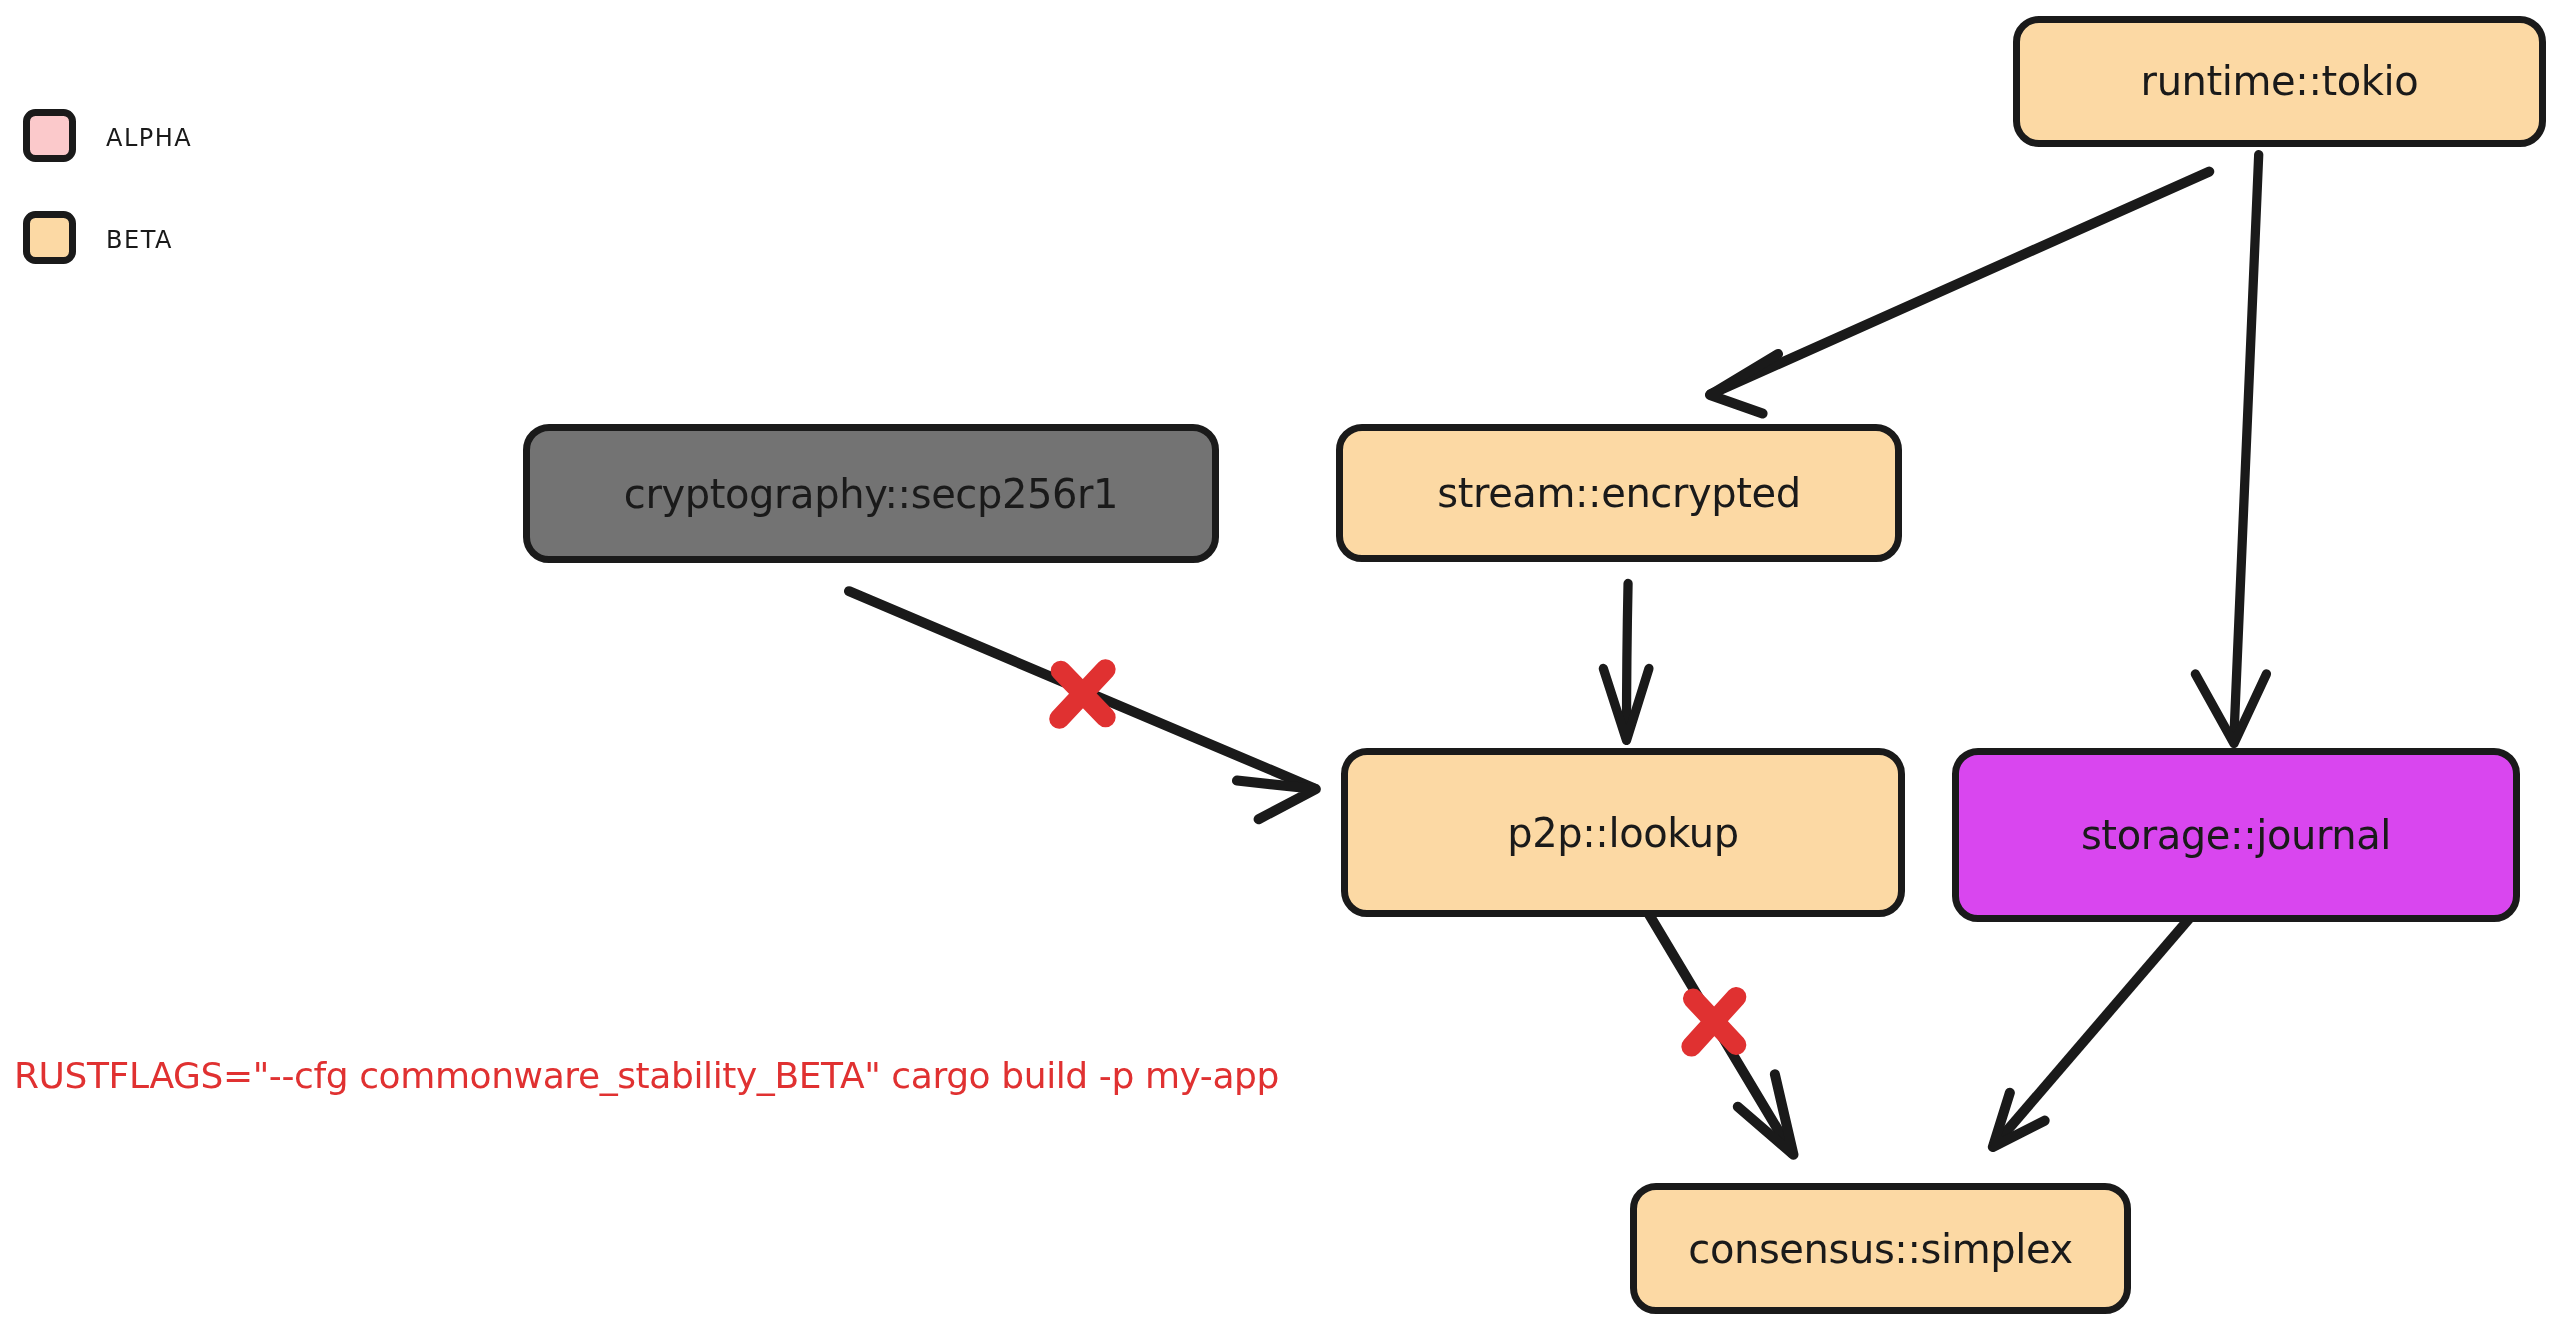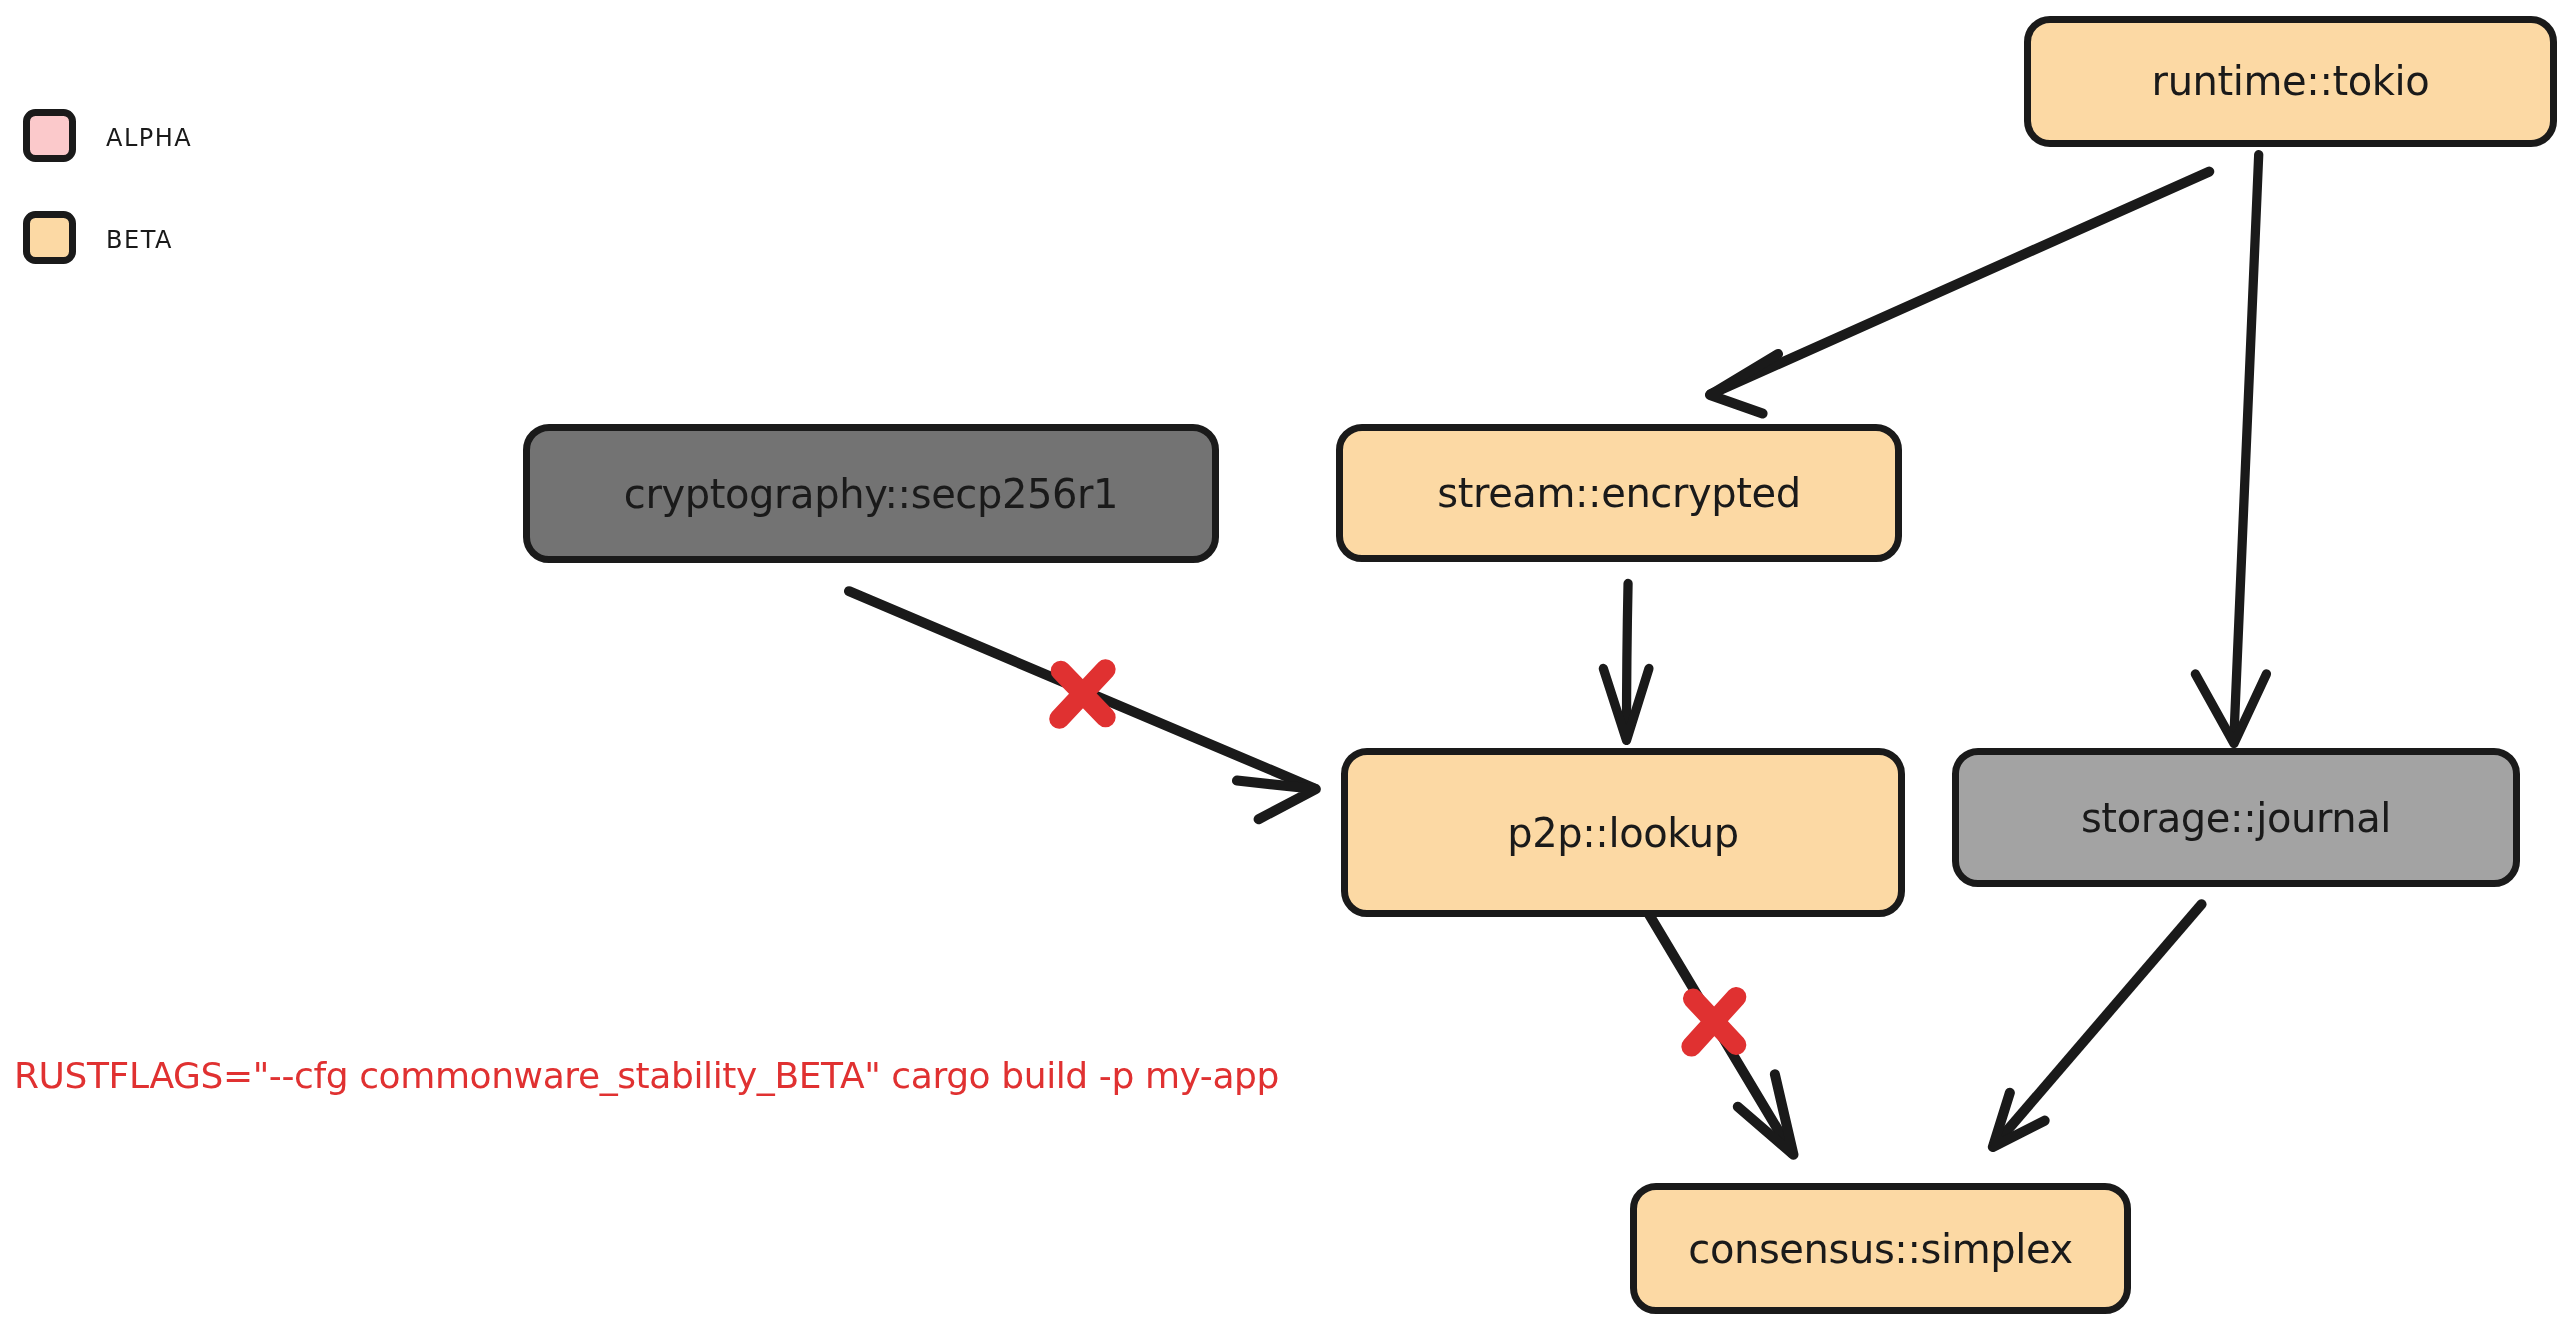--- a/index.html
+++ b/index.html
@@ -112,33 +112,33 @@
     </g>
   </svg>
 
   <div>
     <div class="legend-swatch" id="sw0" style="left: 23px; top: 109px; background: rgb(251, 201, 203); border-color: rgb(26, 26, 26);"></div>
     <div class="legend-label" id="lb0" style="left: 106px; top: 124px;">ALPHA</div>
     <div class="legend-swatch" id="sw1" style="left: 23px; top: 211px; background: rgb(252, 217, 164); border-color: rgb(26, 26, 26);"></div>
     <div class="legend-label" id="lb1" style="left: 106px; top: 226px;">BETA</div>
   </div>
 
-  <div class="node-box" id="n0" style="left: 2013px; top: 15.5px; width: 533px; height: 131px; background: rgb(252, 217, 164); border-color: rgb(26, 26, 26); margin-left: 11px;">
+  <div class="node-box" id="n0" style="left: 2013px; top: 15.5px; width: 533px; height: 131px; background: rgb(252, 217, 164); border-color: rgb(26, 26, 26);">
     <span class="node-label">runtime::tokio</span>
   </div>
   <div class="node-box" id="n1" style="left: 523px; top: 424px; width: 696px; height: 139px; background: #737373; border-color: rgb(26, 26, 26);">
     <span class="node-label">cryptography::secp256r1</span>
   </div>
   <div class="node-box" id="n2" style="left: 1336px; top: 424px; width: 566px; height: 138px; background: rgb(252, 217, 164); border-color: rgb(26, 26, 26); text-align: right;">
     <span class="node-label">stream::encrypted</span>
   </div>
   <div class="node-box" id="n3" style="left: 1341px; top: 748px; width: 564px; height: 169px; background: rgb(252, 217, 164); border-color: rgb(26, 26, 26);">
     <span class="node-label">p2p::lookup</span>
   </div>
-  <div class="node-box" id="n4" style="left: 1952px; top: 748px; width: 568px; height: 139px; background: #a3a3a3; border-color: rgb(26, 26, 26);">
+  <div class="node-box" id="n4" style="left: 1952px; top: 748px; width: 568px; height: 174px; background: #d946ef; border-color: rgb(26, 26, 26);">
     <span class="node-label">storage::journal</span>
   </div>
   <div class="node-box" id="n5" style="left: 1630px; top: 1183px; width: 501px; height: 131px; background: rgb(252, 217, 164); border-color: rgb(26, 26, 26); justify-content: center;">
     <span class="node-label">consensus::simplex</span>
   </div>
 
   <div class="code-note" id="note" style="left: 14px; top: 1055px; color: rgb(224, 49, 49);">RUSTFLAGS="--cfg commonware_stability_BETA" cargo build -p my-app</div>
 
 </div>
 

